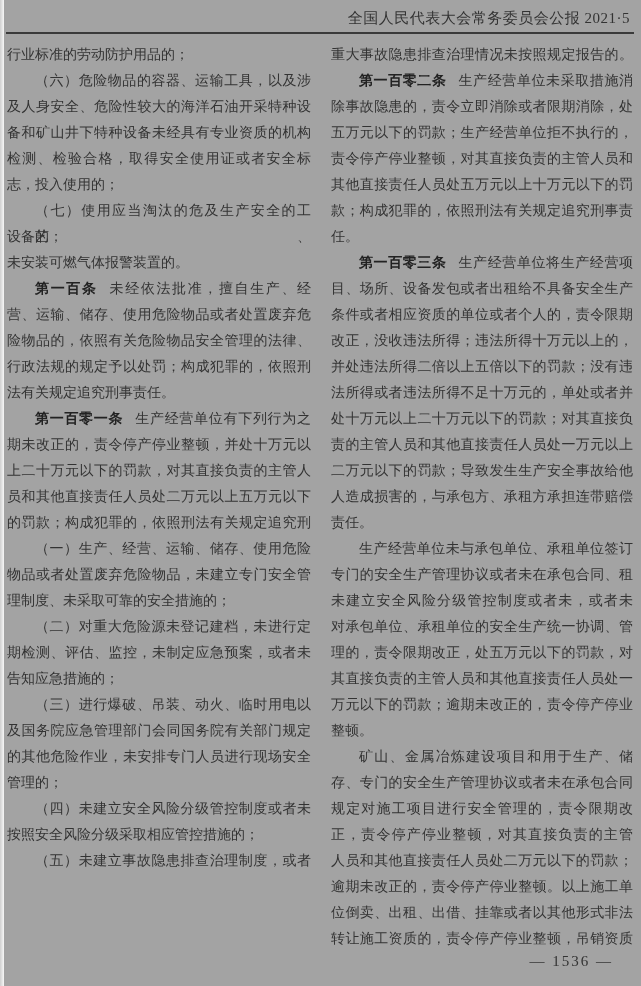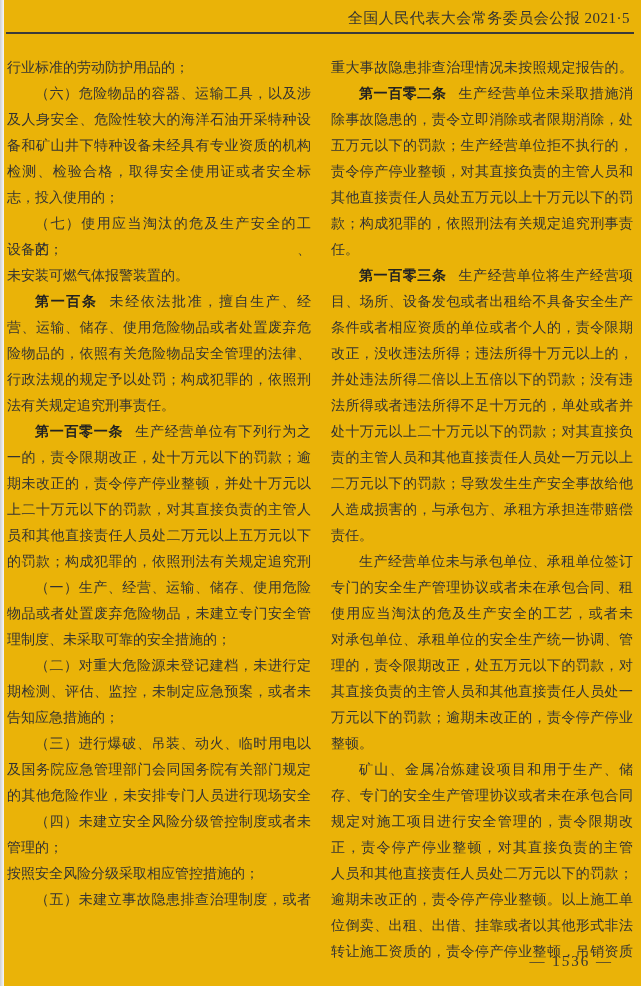--- a/index.html
+++ b/index.html
@@ -4,36 +4,36 @@
 <style>
   html, body { margin: 0; padding: 0; }
   body {
     width: 641px; height: 986px;
     background: #ffffff;
     font-family: "Liberation Serif", "DejaVu Serif", serif;
     color: #2e2e2e;
     position: relative;
     overflow: hidden;
   }
-  .page { position: absolute; inset: 0; background: #eab308; }
+  .page { position: absolute; inset: 0; background: #a3a3a3; }
   .edge-shadow {
     position: absolute; left: 0; top: 0; bottom: 0; width: 4px;
     background: linear-gradient(to right, #cfcfcf, #f7f7f7);
   }
   .header {
     position: absolute; top: 8px; right: 11px;
     font-size: 15px; line-height: 20px; color: #333;
     letter-spacing: 0.5px;
   }
   .rule {
     position: absolute; top: 32px; left: 6px; right: 7px;
     height: 2px; background: #3a3a3a;
   }
   .col {
-    position: absolute; top: 42px; margin-top: 13px;
+    position: absolute; top: 42px;
   }
   .col.left  { left: 7px;   width: 304px; }
   .col.right { left: 331px; width: 302px; }
   .line {
     height: 26px; line-height: 26px;
     font-size: 14px;
     text-align: justify;
     text-align-last: justify;
     text-justify: inter-character;
     text-justify: distribute;
@@ -63,36 +63,35 @@
       <div class="line end"><span>志，投入使用的；</span></div>
       <div class="line indent"><span>（七）使用应当淘汰的危及生产安全的工艺、</span></div>
       <div class="line end"><span>设备的；</span></div>
       <div class="line end"><span>未安装可燃气体报警装置的。</span></div>
       <div class="line indent"><span class="b">第一百条</span><span>未经依法批准，擅自生产、经</span></div>
       <div class="line"><span>营、运输、储存、使用危险物品或者处置废弃危</span></div>
       <div class="line"><span>险物品的，依照有关危险物品安全管理的法律、</span></div>
       <div class="line"><span>行政法规的规定予以处罚；构成犯罪的，依照刑</span></div>
       <div class="line end"><span>法有关规定追究刑事责任。</span></div>
       <div class="line indent"><span class="b">第一百零一条</span><span>生产经营单位有下列行为之</span></div>
-      <div class="line"><span>一的，责令限期改正，处十万元以下的罚款；逾</span></div>
       <div class="line"><span>期未改正的，责令停产停业整顿，并处十万元以</span></div>
       <div class="line"><span>上二十万元以下的罚款，对其直接负责的主管人</span></div>
       <div class="line"><span>员和其他直接责任人员处二万元以上五万元以下</span></div>
       <div class="line"><span>的罚款；构成犯罪的，依照刑法有关规定追究刑</span></div>
       <div class="line indent"><span>（一）生产、经营、运输、储存、使用危险</span></div>
       <div class="line"><span>物品或者处置废弃危险物品，未建立专门安全管</span></div>
       <div class="line end"><span>理制度、未采取可靠的安全措施的；</span></div>
       <div class="line indent"><span>（二）对重大危险源未登记建档，未进行定</span></div>
       <div class="line"><span>期检测、评估、监控，未制定应急预案，或者未</span></div>
       <div class="line end"><span>告知应急措施的；</span></div>
       <div class="line indent"><span>（三）进行爆破、吊装、动火、临时用电以</span></div>
       <div class="line"><span>及国务院应急管理部门会同国务院有关部门规定</span></div>
       <div class="line"><span>的其他危险作业，未安排专门人员进行现场安全</span></div>
+      <div class="line end"><span>管理的；</span></div>
       <div class="line indent"><span>（四）未建立安全风险分级管控制度或者未</span></div>
-      <div class="line end"><span>管理的；</span></div>
       <div class="line end"><span>按照安全风险分级采取相应管控措施的；</span></div>
       <div class="line indent"><span>（五）未建立事故隐患排查治理制度，或者</span></div>
     </div>
   <div class="col right" id="col-right">
       <div class="line"><span>重大事故隐患排查治理情况未按照规定报告的。</span></div>
       <div class="line indent"><span class="b">第一百零二条</span><span>生产经营单位未采取措施消</span></div>
       <div class="line"><span>除事故隐患的，责令立即消除或者限期消除，处</span></div>
       <div class="line"><span>五万元以下的罚款；生产经营单位拒不执行的，</span></div>
       <div class="line"><span>责令停产停业整顿，对其直接负责的主管人员和</span></div>
       <div class="line"><span>其他直接责任人员处五万元以上十万元以下的罚</span></div>
@@ -104,21 +103,21 @@
       <div class="line"><span>改正，没收违法所得；违法所得十万元以上的，</span></div>
       <div class="line"><span>并处违法所得二倍以上五倍以下的罚款；没有违</span></div>
       <div class="line"><span>法所得或者违法所得不足十万元的，单处或者并</span></div>
       <div class="line"><span>处十万元以上二十万元以下的罚款；对其直接负</span></div>
       <div class="line"><span>责的主管人员和其他直接责任人员处一万元以上</span></div>
       <div class="line"><span>二万元以下的罚款；导致发生生产安全事故给他</span></div>
       <div class="line"><span>人造成损害的，与承包方、承租方承担连带赔偿</span></div>
       <div class="line end"><span>责任。</span></div>
       <div class="line indent"><span>生产经营单位未与承包单位、承租单位签订</span></div>
       <div class="line"><span>专门的安全生产管理协议或者未在承包合同、租</span></div>
-      <div class="line"><span>使用应当淘汰的危及生产安全的工艺，或者未</span></div>
+      <div class="line"><span>未建立安全风险分级管控制度或者未，或者未</span></div>
       <div class="line"><span>对承包单位、承租单位的安全生产统一协调、管</span></div>
       <div class="line"><span>理的，责令限期改正，处五万元以下的罚款，对</span></div>
       <div class="line"><span>其直接负责的主管人员和其他直接责任人员处一</span></div>
       <div class="line"><span>万元以下的罚款；逾期未改正的，责令停产停业</span></div>
       <div class="line end"><span>整顿。</span></div>
       <div class="line indent"><span>矿山、金属冶炼建设项目和用于生产、储</span></div>
       <div class="line"><span>存、专门的安全生产管理协议或者未在承包合同</span></div>
       <div class="line"><span>规定对施工项目进行安全管理的，责令限期改</span></div>
       <div class="line"><span>正，责令停产停业整顿，对其直接负责的主管</span></div>
       <div class="line"><span>人员和其他直接责任人员处二万元以下的罚款；</span></div>

